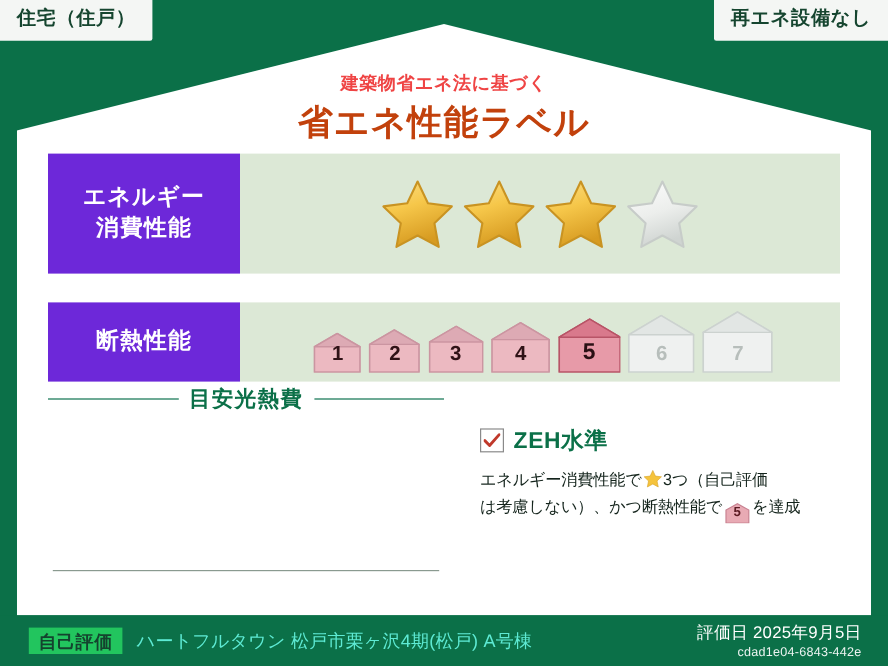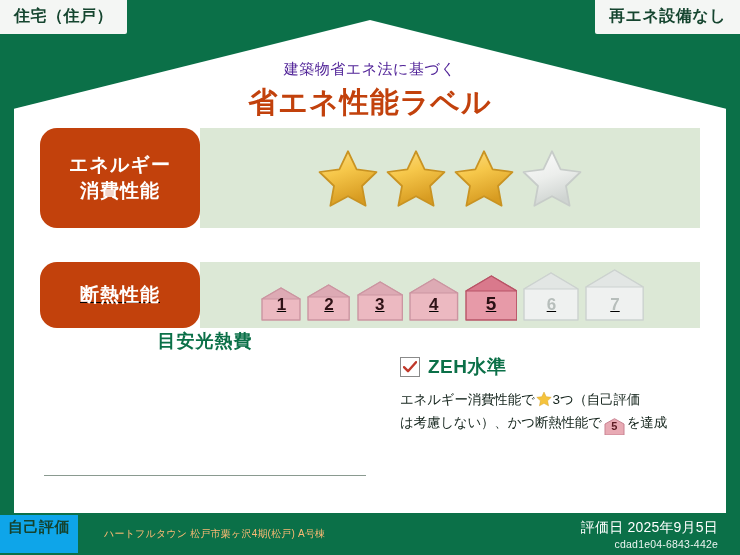--- a/index.html
+++ b/index.html
@@ -29,38 +29,38 @@
     position:absolute;left:14px;top:20px;width:712px;height:493px;
     background:#ffffff;
     -webkit-clip-path:polygon(0% 18%, 50% 0%, 100% 18%, 100% 100%, 0% 100%);
     clip-path:polygon(0% 18%, 50% 0%, 100% 18%, 100% 100%, 0% 100%);
   }
   #card-inner{position:absolute;inset:0;}
 
   
   #title-sub{
     position:absolute;top:40px;left:0;width:100%;
-    text-align:center;color:#4c1d95;font-weight:normal;font-size:15px;
+    text-align:center;color:#ef4444;font-weight:bold;font-size:15px;
     letter-spacing:0.5px;
   }
   #title-main{
     position:absolute;top:63px;left:0;width:100%;
     text-align:center;color:#c2410c;font-weight:bold;font-size:29px;
     letter-spacing:1px;
   }
 
   
   .perf-row{position:absolute;left:26px;width:660px;display:flex;}
   #row-energy{top:108px;height:100px;}
-  #row-insul{top:242px;height:66px;text-decoration:underline;}
+  #row-insul{top:232px;height:66px;}
 
   .perf-label{
-    width:160px;flex:0 0 160px;background:#c2410c;color:#fff;
+    width:160px;flex:0 0 160px;background:#6d28d9;color:#fff;
     display:flex;align-items:center;justify-content:center;text-align:center;
-    font-weight:bold;font-size:19px;line-height:1.35;letter-spacing:1px;border-radius:17px;
+    font-weight:bold;font-size:19px;line-height:1.35;letter-spacing:1px;
   }
   .perf-body{
     flex:1;background:#dce8d6;display:flex;align-items:center;
     justify-content:center;
   }
 
   
   #stars{display:flex;align-items:center;gap:6px;}
   .star{width:62px;height:60px;display:block;}
 
@@ -69,21 +69,21 @@
   .house{
     position:relative;display:flex;align-items:flex-end;justify-content:center;
     font-weight:bold;font-family:"Liberation Sans",sans-serif;
   }
   .house svg{position:absolute;left:0;top:0;}
   .house span{position:relative;z-index:2;padding-bottom:6px;}
 
   
   #cost-heading-wrap{
     position:absolute;top:300px;left:26px;width:330px;
-    display:flex;align-items:center;gap:9px;flex-direction:column;
+    display:flex;align-items:center;gap:9px;
   }
   #cost-heading-wrap .rule{flex:1;height:1px;background:#0e7350;}
   #cost-heading{
     color:#0b7048;font-weight:bold;font-size:18px;white-space:nowrap;letter-spacing:1px;
   }
   #cost-value{
     position:absolute;top:352px;left:26px;width:330px;text-align:center;
     color:#0b7048;font-weight:bold;font-size:30px;letter-spacing:2px;
   }
   #cost-underline{
@@ -113,26 +113,26 @@
     position:relative;z-index:2;display:block;text-align:center;
     font-size:11px;line-height:17px;color:#5c1b23;
   }
 
   
   #footer{
     position:absolute;left:0;bottom:0;width:740px;height:42px;
     background:#0b7048;display:flex;align-items:center;
   }
   #self-eval-badge{
-    background:#0ea5e9;color:#14432e;
-    font-weight:bold;font-size:15px;padding:3px 8px 16px 8px;letter-spacing:0.5px;
+    margin-left:24px;background:#22c55e;color:#14432e;
+    font-weight:bold;font-size:15px;padding:3px 8px 0 8px;letter-spacing:0.5px;
     white-space:nowrap;
   }
   #project-name{
-    margin-left:26px;color:#fdba74;font-size:10px;white-space:nowrap;letter-spacing:0.2px;
+    margin-left:12px;color:#5eead4;font-size:15px;white-space:nowrap;letter-spacing:0.2px;
   }
   #footer-right{
     margin-left:auto;margin-right:22px;text-align:right;color:#fff;
   }
   #eval-date{font-size:14px;letter-spacing:0.2px;}
   #eval-id{font-size:10.5px;opacity:.92;margin-top:1px;letter-spacing:0.2px;}
 </style>
 </head>
 <body>
 

